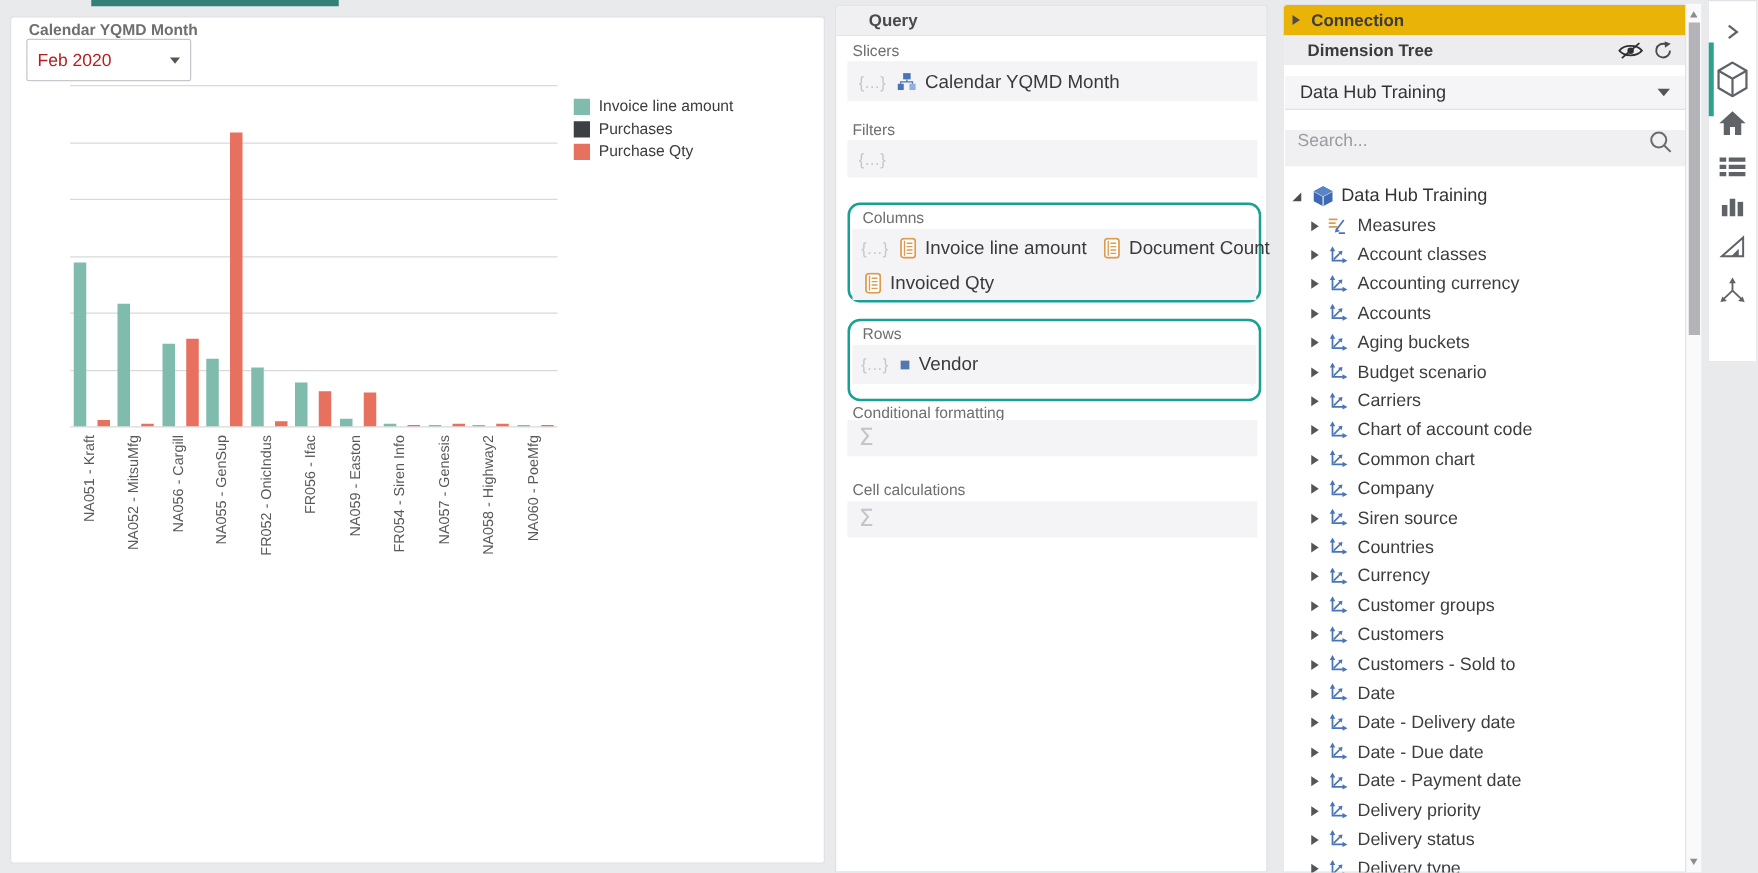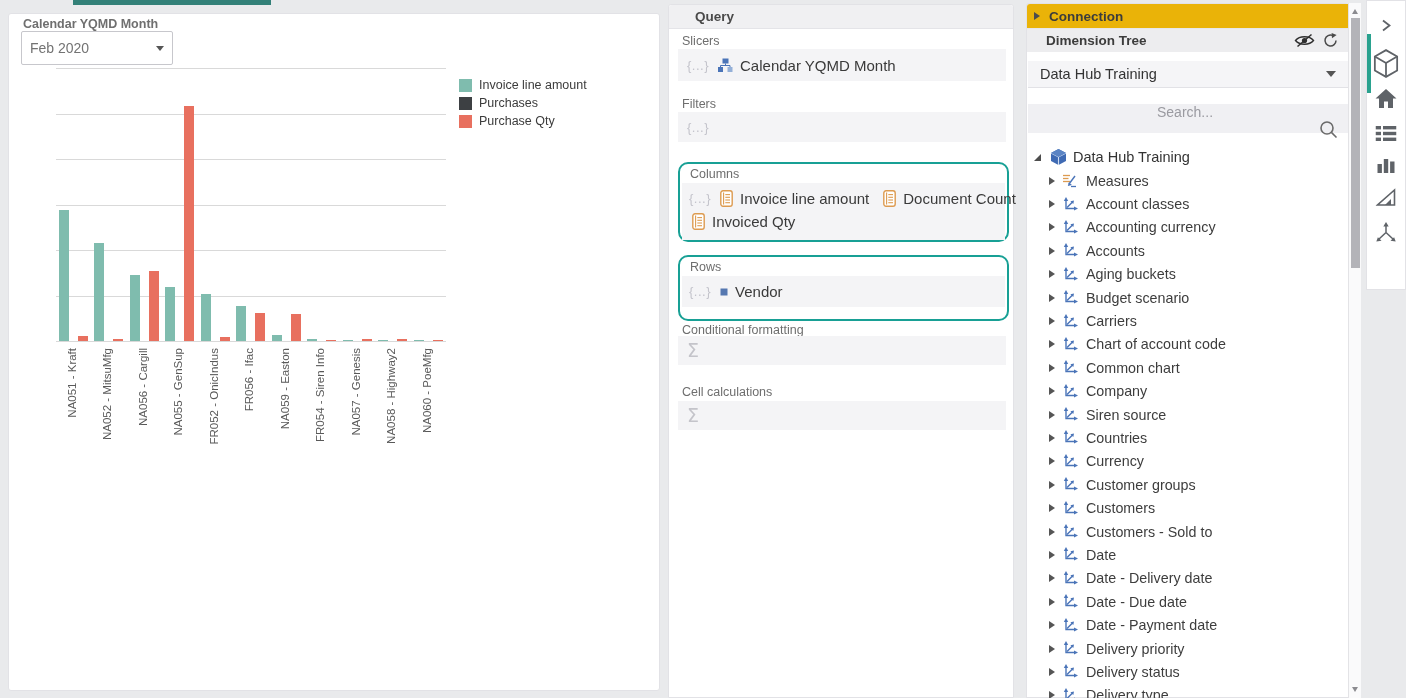--- a/index.html
+++ b/index.html
@@ -6,23 +6,23 @@
   html,body { width:1406px; height:698px; overflow:hidden; }
   body { background:#e9eaec; font-family:"Liberation Sans", sans-serif; position:relative; color:#3c3c3c; }
   .card { position:absolute; background:#fff; border:1px solid #e2e2e6; border-radius:3px; }
 
   
   #top-bar { position:absolute; left:73px; top:0; width:198px; height:5px; background:#338078; z-index:5; }
 
   
   #chart-card { left:8px; top:13px; width:652px; height:678px; }
   #slicer-label { position:absolute; left:14px; top:3px; font-size:12.5px; font-weight:bold; color:#6f6f6f; }
-  #slicer-dd { position:absolute; left:12px; top:17px; width:152px; height:25px; background:#fff;
+  #slicer-dd { position:absolute; left:12px; top:17px; width:132px; height:25px; background:#fff;
                border:1px solid #c7c7cc; border-radius:2px; display:flex; align-items:center;
-               padding:16px 8px; font-size:14px; color:#737373; cursor:pointer; }
+               padding:16px 8px; font-size:14px; color:#b91c1c; cursor:pointer; }
   #slicer-dd .caret { margin-left:auto; width:0; height:0; border-left:4.5px solid transparent;
                border-right:4.5px solid transparent; border-top:5.5px solid #555; }
   #ylabels { position:absolute; left:0; top:54px; width:40px; height:281px; }
   .ylab { position:absolute; right:0; width:40px; text-align:right; font-size:12.5px; color:#5a5a5a; }
   #plot-area { position:absolute; left:47px; top:54px; width:390px; height:273px; }
   .gridline { position:absolute; left:0; width:100%; height:1px; background:#d9d9d9; }
   .bar { position:absolute; bottom:0; }
   #xlabels { position:absolute; left:47px; top:334px; width:400px; height:150px; }
   .xlab { position:absolute; top:0; font-size:11.5px; color:#595959; white-space:nowrap;
           transform: rotate(-90deg) translateX(-100%); transform-origin: 0 0; }
@@ -57,21 +57,21 @@
                  display:flex; align-items:center; padding-left:19px; }
   #dimtree-row .tx { margin-left:0; }
   #dimtree-row .tools { margin-left:auto; display:flex; align-items:center; gap:8px; padding-right:10px; }
   .tool-btn { cursor:pointer; display:flex; align-items:center; }
   #db-dd { position:absolute; left:1px; top:57px; width:320px; height:27px; background:#f5f5f7;
            border-bottom:1px solid #e2e2e6; display:flex; align-items:center; padding:0 12px;
            font-size:14.5px; color:#333; cursor:pointer; }
   #db-dd .caret { margin-left:auto; width:0; height:0; border-left:5px solid transparent;
            border-right:5px solid transparent; border-top:6px solid #555; }
   #search-box { position:absolute; left:1px; top:100px; width:320px; height:29px; background:#f0f0f3;
-           display:flex; align-items:flex-end; padding:0 10px;flex-direction:column; }
+           display:flex; align-items:flex-start; padding:0 10px; }
   #search-box input { flex:1; border:none; background:transparent; outline:none; font-size:14px; color:#3f3f3f;
            font-family:"Liberation Sans", sans-serif; }
   #search-box input::placeholder { color:#9a9aa0; }
   #tree { position:absolute; left:0; top:141px; width:322px; height:554px; overflow:hidden; }
   .tree-root-row { display:flex; align-items:center; height:24px; padding-left:5px; cursor:pointer; }
   .tree-root-row .lbl { font-size:14.5px; color:#333; margin-left:6px; }
   .tree-row { display:flex; align-items:center; height:23.4px; padding-left:21px; cursor:pointer; }
   .tree-row .arr { width:12px; display:flex; }
   .tree-row .tic { width:18px; display:flex; margin-left:2px; }
   .tree-row .lbl { font-size:14.3px; color:#3d3d3d; margin-left:6px; white-space:nowrap; }
@@ -226,21 +226,21 @@
                   <line x1="5.3" y1="4.6" x2="10" y2="4.6"></line>
                   <line x1="5.3" y1="7.3" x2="10" y2="7.3"></line>
                   <line x1="5.3" y1="10" x2="10" y2="10"></line>
                   <line x1="5.3" y1="12.7" x2="10" y2="12.7"></line>
                 </g>
               </svg>
 </span>
           <span class="tx">Document Count</span>
         </div>
       </div>
-      <div style="display:flex; align-items:flex-start; height:27px; padding-left:10px;">
+      <div style="display:flex; align-items:center; height:27px; padding-left:10px;">
         <div class="chip">
           <span class="ic measure-doc">
   <svg width="13" height="17" viewBox="0 0 13 17">
                 <rect x="0.8" y="0.8" width="11.4" height="15.4" rx="2.2" fill="#fff" stroke="#dd9b50" stroke-width="1.4"></rect>
                 <line x1="3.6" y1="2.5" x2="3.6" y2="14.5" stroke="#dd9b50" stroke-width="1.1"></line>
                 <g stroke="#dd9b50" stroke-width="1.1">
                   <line x1="5.3" y1="4.6" x2="10" y2="4.6"></line>
                   <line x1="5.3" y1="7.3" x2="10" y2="7.3"></line>
                   <line x1="5.3" y1="10" x2="10" y2="10"></line>
                   <line x1="5.3" y1="12.7" x2="10" y2="12.7"></line>

